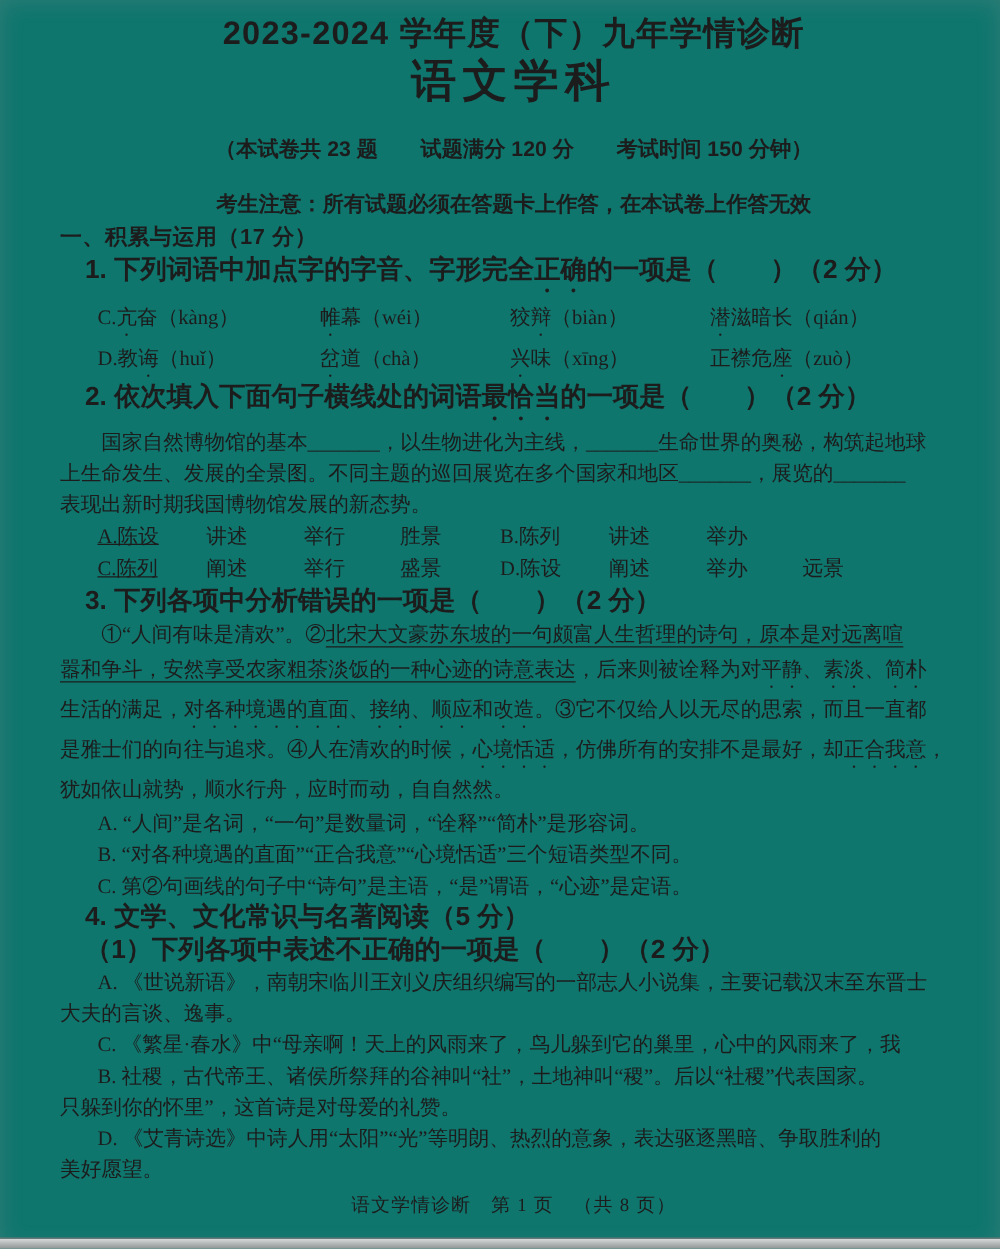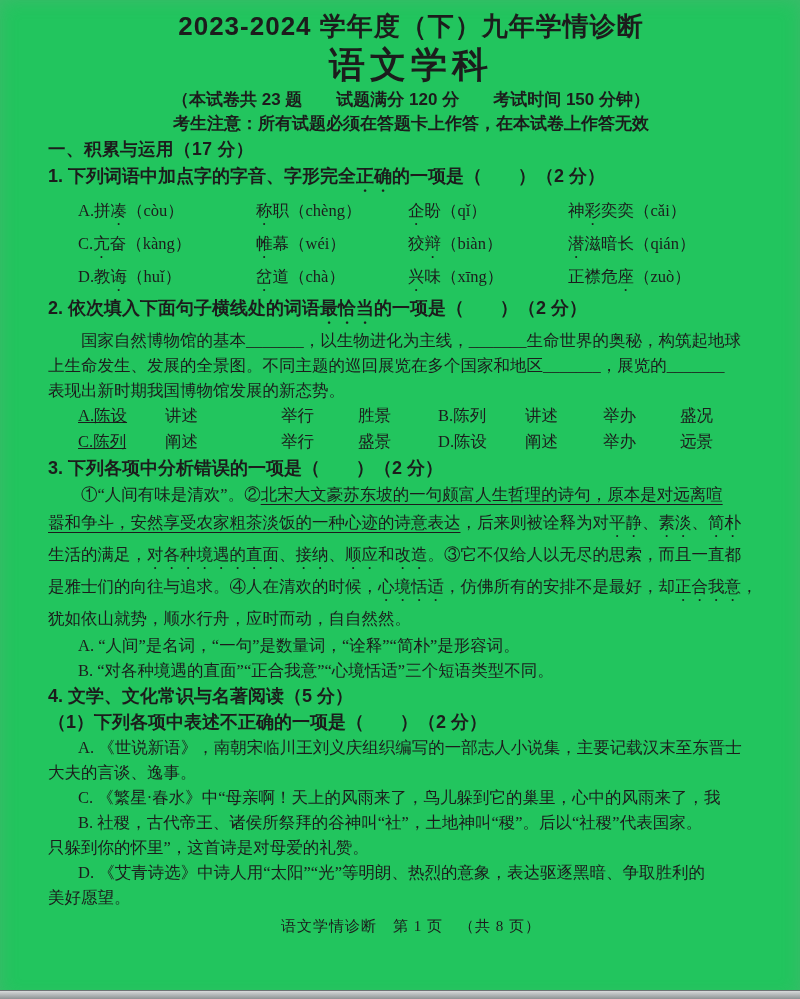--- a/index.html
+++ b/index.html
@@ -7,40 +7,40 @@
     width:800px;height:999px;
     background:#e7e7e5;
     font-family:"Liberation Serif","DejaVu Serif",serif;
     color:#1c1c1c;
     overflow:hidden;
   }
   .page{
     position:relative;
     width:800px;height:999px;
     box-sizing:border-box;
-    background:#22c55e;
+    background:#0f766e;
     padding:10px 26px 0 48px;
     box-shadow:inset 0 0 18px rgba(150,150,150,.25);
   }
   .sansb{font-family:"Liberation Sans","DejaVu Sans",sans-serif;font-weight:bold;}
   .h1{font-size:26px;line-height:32px;text-align:center;letter-spacing:1px;}
   .h2{font-size:36px;line-height:46px;text-align:center;letter-spacing:5px;}
-  .info{font-size:17px;line-height:24px;text-align:center;}
+  .info{font-size:17px;line-height:24px;text-align:center;margin-top:20px;}
   .sec{font-size:17.5px;line-height:27px;letter-spacing:.5px;}
-  .stem{font-size:18px;line-height:26px;}
+  .stem{font-size:21px;line-height:26px;margin-left:20px;}
   .line{font-size:16.5px;line-height:25px;white-space:nowrap;}
   .p3{line-height:28px;}
   .ind{padding-left:33px;}
   .opt{padding-left:30px;}
   .wrow{display:flex;padding-left:30px;font-size:16.5px;line-height:29px;white-space:nowrap;}
   .wc1{width:178px;}.wc2{width:152px;}.wc3{width:160px;}.wc4{flex:1;}
   .q2row{display:flex;padding-left:30px;font-size:16.5px;line-height:26px;white-space:nowrap;}
   .q2row span:nth-child(1){width:87px;text-decoration:underline;}
   .q2row span:nth-child(2){width:78px;}
-  .q2row span:nth-child(3){width:77px;margin-left:38px;}
+  .q2row span:nth-child(3){width:77px;}
   .q2row span:nth-child(4){width:80px;}
   .q2row span:nth-child(5){width:87px;}
   .q2row span:nth-child(6){width:78px;}
   .q2row span:nth-child(7){width:77px;}
   .q2row span:nth-child(8){flex:1;}
   .u{text-decoration:underline;text-underline-offset:4px;text-decoration-thickness:1px;margin-top:26px;}
   .d{
     -webkit-text-emphasis:filled dot;
     -webkit-text-emphasis-position:under right;
     text-emphasis:filled dot;
@@ -60,26 +60,20 @@
 
   <div class="h1 sansb">2023-2024 学年度（下）九年学情诊断</div>
   <div class="h2 sansb">语文学科</div>
   <div class="info sansb">（本试卷共 23 题　　试题满分 120 分　　考试时间 150 分钟）</div>
   <div class="info sansb">考生注意：所有试题必须在答题卡上作答，在本试卷上作答无效</div>
 
   <div class="sec sansb">一、积累与运用（17 分）</div>
 
   <div class="stem sansb"><span>1. 下列词语中加点字的字音、字形完全</span><span class="d">正确</span><span>的一项是（　　）（2 分）</span></div>
   <div class="wrow">
-    <span class="wc1"><span>A.拼</span><span class="d">凑</span><span>（còu）</span></span>
-    <span class="wc2"><span class="d">称</span><span>职（chèng）</span></span>
-    <span class="wc3"><span class="d">企</span><span>盼（qǐ）</span></span>
-    <span class="wc4"><span>神</span><span class="d">彩</span><span>奕奕（cǎi）</span></span>
-  </div>
-  <div class="wrow">
     <span class="wc1"><span>C.</span><span class="d">亢</span><span>奋（kàng）</span></span>
     <span class="wc2"><span class="d">帷</span><span>幕（wéi）</span></span>
     <span class="wc3"><span>狡</span><span class="d">辩</span><span>（biàn）</span></span>
     <span class="wc4"><span class="d">潜</span><span>滋暗长（qián）</span></span>
   </div>
   <div class="wrow">
     <span class="wc1"><span>D.教</span><span class="d">诲</span><span>（huǐ）</span></span>
     <span class="wc2"><span class="d">岔</span><span>道（chà）</span></span>
     <span class="wc3"><span class="d">兴</span><span>味（xīng）</span></span>
     <span class="wc4"><span>正襟危</span><span class="d">座</span><span>（zuò）</span></span>
@@ -90,41 +84,41 @@
   <div class="line">上生命发生、发展的全景图。不同主题的巡回展览在多个国家和地区_______，展览的_______</div>
   <div class="line">表现出新时期我国博物馆发展的新态势。</div>
   <div class="q2row">
     <span>A.陈设</span>
     <span>讲述</span>
     <span>举行</span>
     <span>胜景</span>
     <span>B.陈列</span>
     <span>讲述</span>
     <span>举办</span>
-    <span>盛况</span>
   </div>
   <div class="q2row">
     <span>C.陈列</span>
     <span>阐述</span>
     <span>举行</span>
     <span>盛景</span>
     <span>D.陈设</span>
     <span>阐述</span>
     <span>举办</span>
     <span>远景</span>
   </div>
 
   <div class="stem sansb">3. 下列各项中分析错误的一项是（　　）（2 分）</div>
   <div class="line p3 ind"><span>①“人间有味是清欢”。②</span><span class="u">北宋大文豪苏东坡的一句颇富人生哲理的诗句，原本是对远离喧</span></div>
   <div class="line p3"><span class="u">嚣和争斗，安然享受农家粗茶淡饭的一种心迹的诗意表达</span><span>，后来则被诠释为对</span><span class="d">平静</span><span>、</span><span class="d">素淡</span><span>、</span><span class="d">简朴</span></div>
   <div class="line p3"><span>生活的满足，</span><span class="d">对各种境遇的直面</span><span>、</span><span class="d">接纳</span><span>、</span><span class="d">顺应</span><span>和</span><span class="d">改造</span><span>。③它不仅给人以无尽的思索，而且一直都</span></div>
   <div class="line p3"><span>是雅士们的向往与追求。④人在清欢的时候，</span><span class="d">心境恬适</span><span>，仿佛所有的安排不是最好，却</span><span class="d">正合我意</span><span>，</span></div>
   <div class="line p3"><span>犹如依山就势，顺水行舟，应时而动，自自然然。</span></div>
   <div class="line opt">A. “人间”是名词，“一句”是数量词，“诠释”“简朴”是形容词。</div>
   <div class="line opt">B. “对各种境遇的直面”“正合我意”“心境恬适”三个短语类型不同。</div>
+  <div class="line opt">C. 第②句画线的句子中“诗句”是主语，“是”谓语，“心迹”是定语。</div>
 
   <div class="stem sansb">4. 文学、文化常识与名著阅读（5 分）</div>
   <div class="stem sansb">（1）下列各项中表述不正确的一项是（　　）（2 分）</div>
   <div class="line opt">A. 《世说新语》，南朝宋临川王刘义庆组织编写的一部志人小说集，主要记载汉末至东晋士</div>
   <div class="line">大夫的言谈、逸事。</div>
   <div class="line opt">C. 《繁星·春水》中“母亲啊！天上的风雨来了，鸟儿躲到它的巢里，心中的风雨来了，我</div>
   <div class="line opt">B. 社稷，古代帝王、诸侯所祭拜的谷神叫“社”，土地神叫“稷”。后以“社稷”代表国家。</div>
   <div class="line">只躲到你的怀里”，这首诗是对母爱的礼赞。</div>
   <div class="line opt">D. 《艾青诗选》中诗人用“太阳”“光”等明朗、热烈的意象，表达驱逐黑暗、争取胜利的</div>
   <div class="line">美好愿望。</div>

